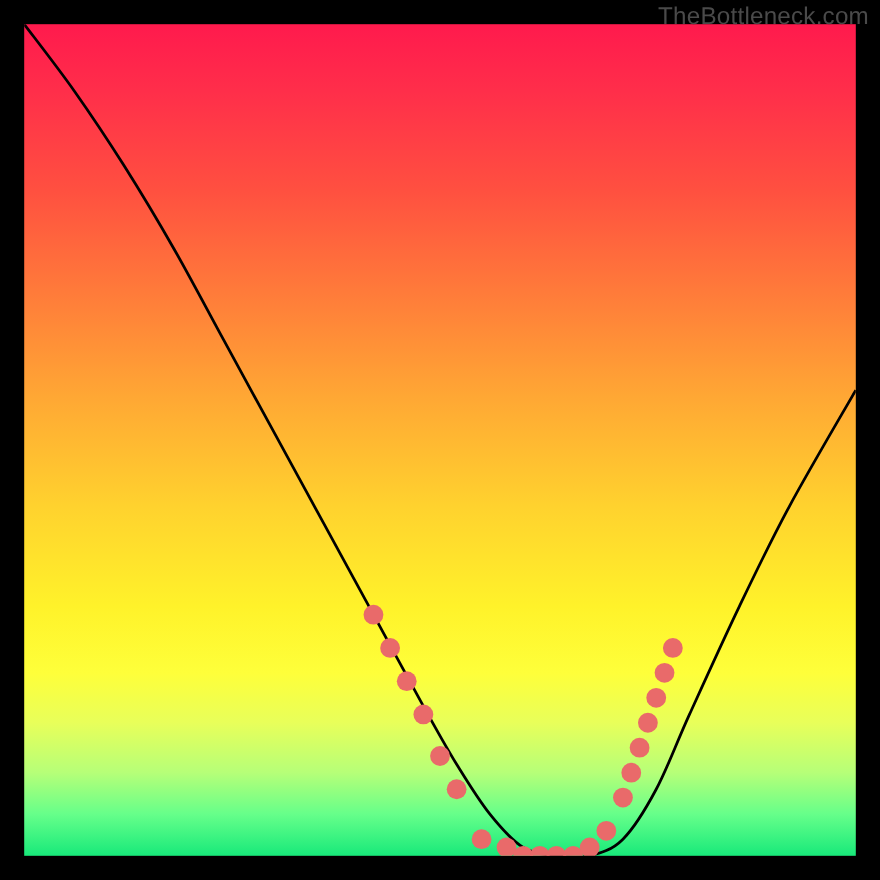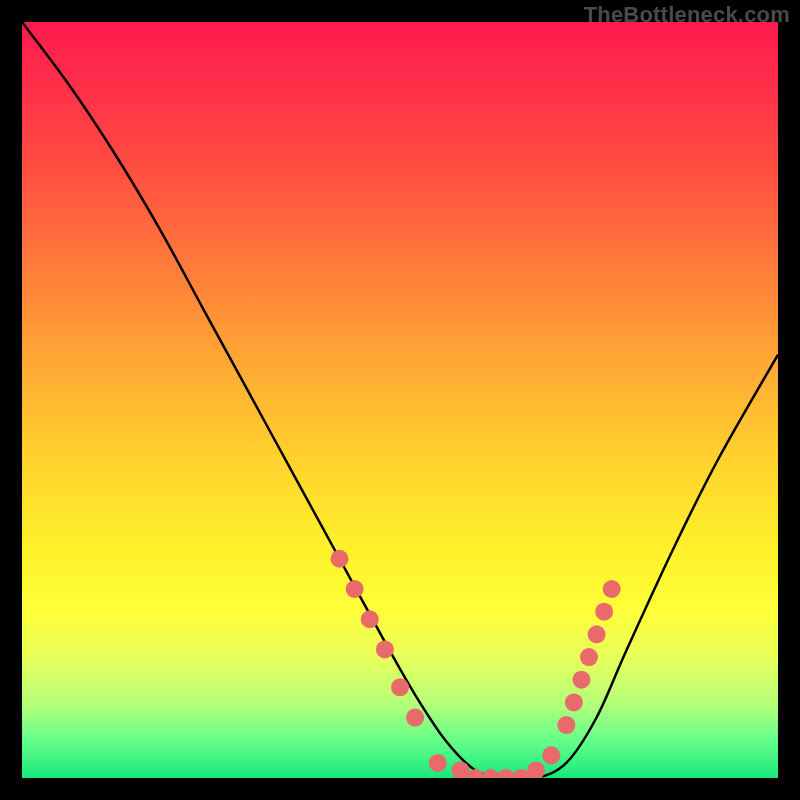--- a/index.html
+++ b/index.html
@@ -39,21 +39,21 @@
       #66ff8a 95%,
       #18e97a 100%
     );
   }
   .watermark {
     position: absolute;
     top: 2px;
     right: 10px;
     color: #4a4a4a;
     font-size: 22px;
-    font-weight: 700;
+    font-weight: 400;
     letter-spacing: 0.2px;
     user-select: none;
   }
   svg.curve {
     position: absolute;
     left: 0;
     top: 0;
   }
 </style>
 </head>

